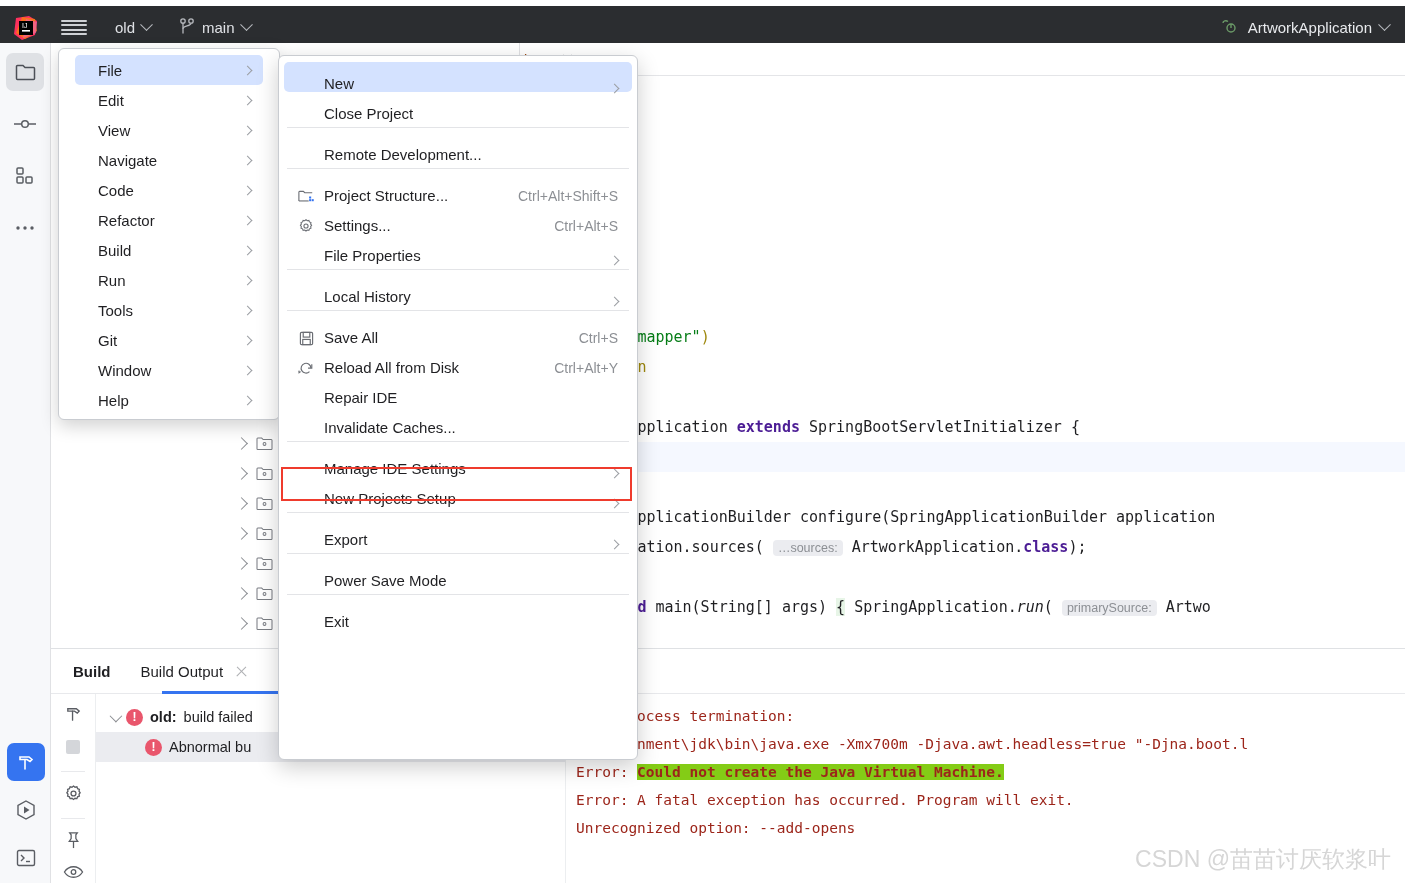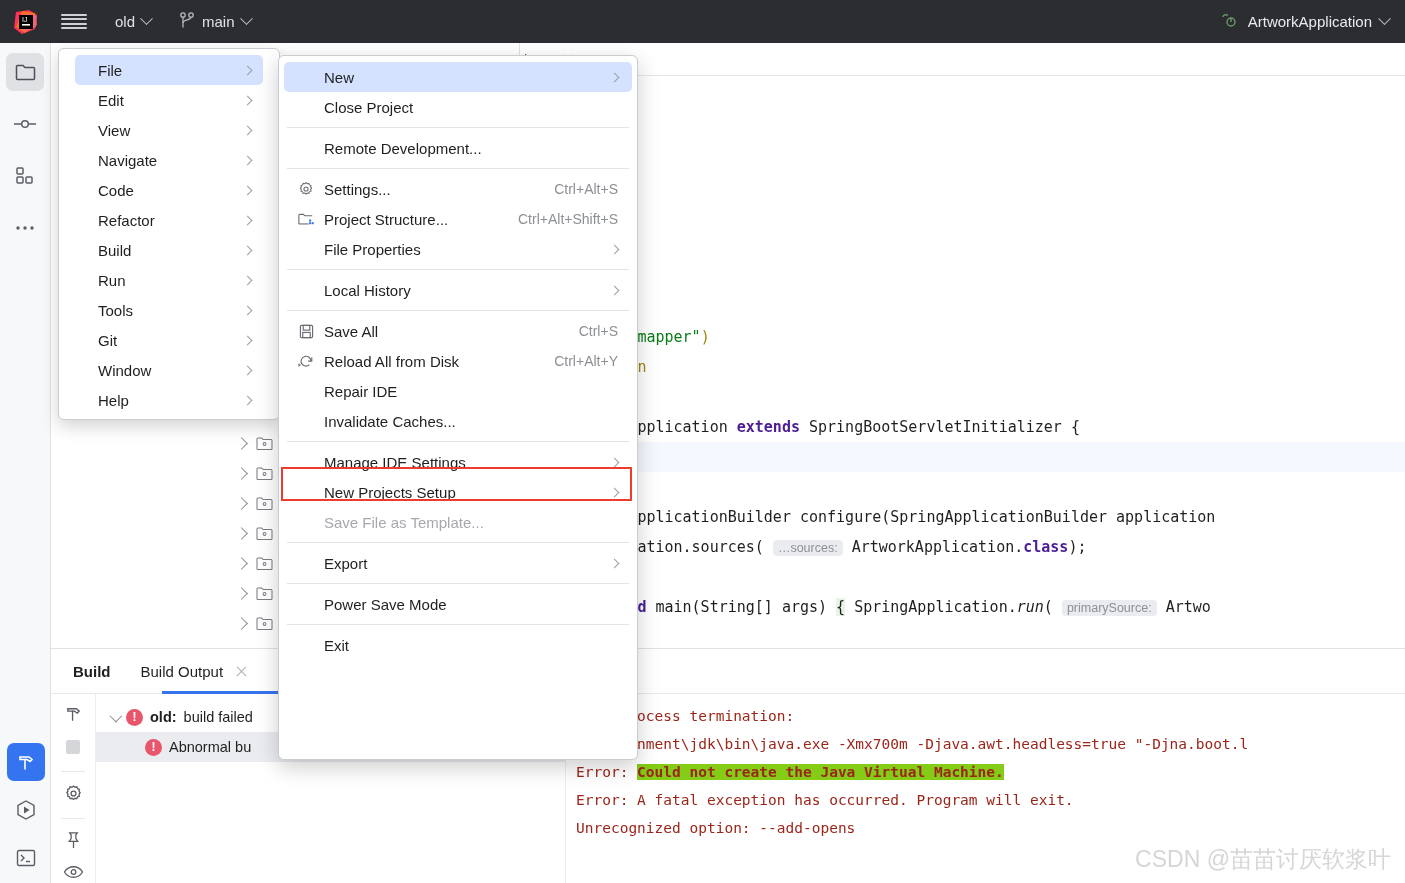--- a/index.html
+++ b/index.html
@@ -7,21 +7,21 @@
   body {
     font-family: "Liberation Sans", sans-serif;
     background: #ffffff;
     position: relative;
     font-size: 14px;
     color: #1f1f22;
   }
 
   
   #titlebar {
-    position: absolute; top: 0; left: 0; width: 1405px; height: 43px;
+    position: absolute; top: 6px; left: 0; width: 1405px; height: 43px;
     background: #2b2d30; display: flex; align-items: center;
     color: #dfe1e5;
   }
   #ij-logo { width: 26px; height: 26px; margin-left: 13px; position: relative; }
   .hamburger { margin-left: 22px; width: 26px; height: 20px;
      display: flex; flex-direction: column; justify-content: space-between; padding: 2px 0; cursor: pointer;}
   .hamburger i { display: block; height: 2px; background: #cfd1d5; border-radius: 1px; }
   .tb-item { display: flex; align-items: center; gap: 7px; margin-left: 28px; cursor: pointer; font-size: 15px; color: #dfe1e5;}
   .caret { display:inline-block; width: 9px; height: 9px; border-right: 1.6px solid #b6b8bd;
            border-bottom: 1.6px solid #b6b8bd; transform: rotate(45deg) translate(-2px,-2px); }
@@ -116,21 +116,21 @@
   .mm-item.sel, .mm-item { margin: 0 16px; border-radius: 5px; }
   .sub-arrow { width: 7px; height: 7px; border-right: 1.6px solid #9b9ea3; border-top: 1.6px solid #9b9ea3;
       transform: rotate(45deg); }
 
   
   #filemenu {
     position: absolute; left: 278px; top: 55px; width: 360px; height: 705px;
     background: #ffffff; border: 1px solid #c9ccd1; border-radius: 6px;
     box-shadow: 0 7px 22px rgba(0,0,0,.20); padding: 6px 0; z-index: 50;
   }
-  .fm-item { height: 30px; display: flex; align-items: center; font-size: 15px; color: #1f1f22;
+  .fm-item { height: 30px; display: flex; align-items: flex-end; font-size: 15px; color: #1f1f22;
      padding: 0 14px 0 12px; margin: 0 5px; border-radius: 5px; cursor: pointer; position: relative; }
   .fm-item.sel { background: #d4e2ff; }
   .fm-item.disabled { color: #a6a8ad; cursor: default; }
   .fm-ico { width: 20px; flex: 0 0 20px; display: flex; align-items: center; justify-content: center;
      margin-right: 8px; color: #6b6e74; }
   .fm-label { flex: 1; }
   .fm-short { color: #8c8f94; font-size: 14px; margin-left: 12px; }
   .fm-sep { height: 1px; background: #e3e4e7; margin: 5px 8px; }
   #redbox { position: absolute; left: 281px; top: 467px; width: 351px; height: 34px;
      border: 2.5px solid #ef3b2d; z-index: 60; pointer-events: none; }
@@ -439,42 +439,42 @@
       <span class="fm-label">Close Project</span>
     </div>
     <div class="fm-sep"></div>
     <div class="fm-item">
       <span class="fm-ico"></span>
       <span class="fm-label">Remote Development...</span>
     </div>
     <div class="fm-sep"></div>
     <div class="fm-item">
       <span class="fm-ico">
-        <svg width="16" height="16" viewBox="0 0 20 20" fill="none" stroke="#6b6e74" stroke-width="1.35">
-          <circle cx="10" cy="10" r="2.6"></circle>
-          <path d="M10 2.2 l1.6 1.2 2-0.4 0.7 1.9 1.9 0.7 -0.4 2 1.2 1.6 -1.2 1.6 0.4 2 -1.9 0.7 -0.7 1.9 -2-0.4 -1.6 1.2 -1.6-1.2 -2 0.4 -0.7-1.9 -1.9-0.7 0.4-2 -1.2-1.6 1.2-1.6 -0.4-2 1.9-0.7 0.7-1.9 2 0.4z"></path>
-        </svg>
-      </span>
-      <span class="fm-label">Settings...</span>
-      <span class="fm-short">Ctrl+Alt+S</span>
-    </div>
-    <div class="fm-item">
-      <span class="fm-ico">
         <svg width="16" height="15" viewBox="0 0 18 16" fill="none" stroke="#6b6e74" stroke-width="1.25">
           <path d="M1 13 V3 a.8 .8 0 01.8-.8 H6 l1.6 1.6 H16"></path>
           <path d="M1 13 H12"></path>
           <rect x="12.5" y="8" width="2.3" height="2.3" fill="#3574f0" stroke="none"></rect>
           <rect x="15.4" y="11" width="2.3" height="2.3" fill="#3574f0" stroke="none"></rect>
           <rect x="12.5" y="11" width="2.3" height="2.3" fill="#3574f0" stroke="none"></rect>
         </svg>
       </span>
       <span class="fm-label">Project Structure...</span>
       <span class="fm-short">Ctrl+Alt+Shift+S</span>
     </div>
     <div class="fm-item">
+      <span class="fm-ico">
+        <svg width="16" height="16" viewBox="0 0 20 20" fill="none" stroke="#6b6e74" stroke-width="1.35">
+          <circle cx="10" cy="10" r="2.6"></circle>
+          <path d="M10 2.2 l1.6 1.2 2-0.4 0.7 1.9 1.9 0.7 -0.4 2 1.2 1.6 -1.2 1.6 0.4 2 -1.9 0.7 -0.7 1.9 -2-0.4 -1.6 1.2 -1.6-1.2 -2 0.4 -0.7-1.9 -1.9-0.7 0.4-2 -1.2-1.6 1.2-1.6 -0.4-2 1.9-0.7 0.7-1.9 2 0.4z"></path>
+        </svg>
+      </span>
+      <span class="fm-label">Settings...</span>
+      <span class="fm-short">Ctrl+Alt+S</span>
+    </div>
+    <div class="fm-item">
       <span class="fm-ico"></span>
       <span class="fm-label">File Properties</span>
       <span class="sub-arrow"></span>
     </div>
     <div class="fm-sep"></div>
     <div class="fm-item">
       <span class="fm-ico"></span>
       <span class="fm-label">Local History</span>
       <span class="sub-arrow"></span>
     </div>
@@ -513,24 +513,20 @@
     <div class="fm-item">
       <span class="fm-ico"></span>
       <span class="fm-label">Manage IDE Settings</span>
       <span class="sub-arrow"></span>
     </div>
     <div class="fm-item">
       <span class="fm-ico"></span>
       <span class="fm-label">New Projects Setup</span>
       <span class="sub-arrow"></span>
     </div>
-    <div class="fm-item disabled">
-      <span class="fm-ico"></span>
-      <span class="fm-label">Save File as Template...</span>
-    </div>
     <div class="fm-sep"></div>
     <div class="fm-item">
       <span class="fm-ico"></span>
       <span class="fm-label">Export</span>
       <span class="sub-arrow"></span>
     </div>
     <div class="fm-sep"></div>
     <div class="fm-item">
       <span class="fm-ico"></span>
       <span class="fm-label">Power Save Mode</span>

